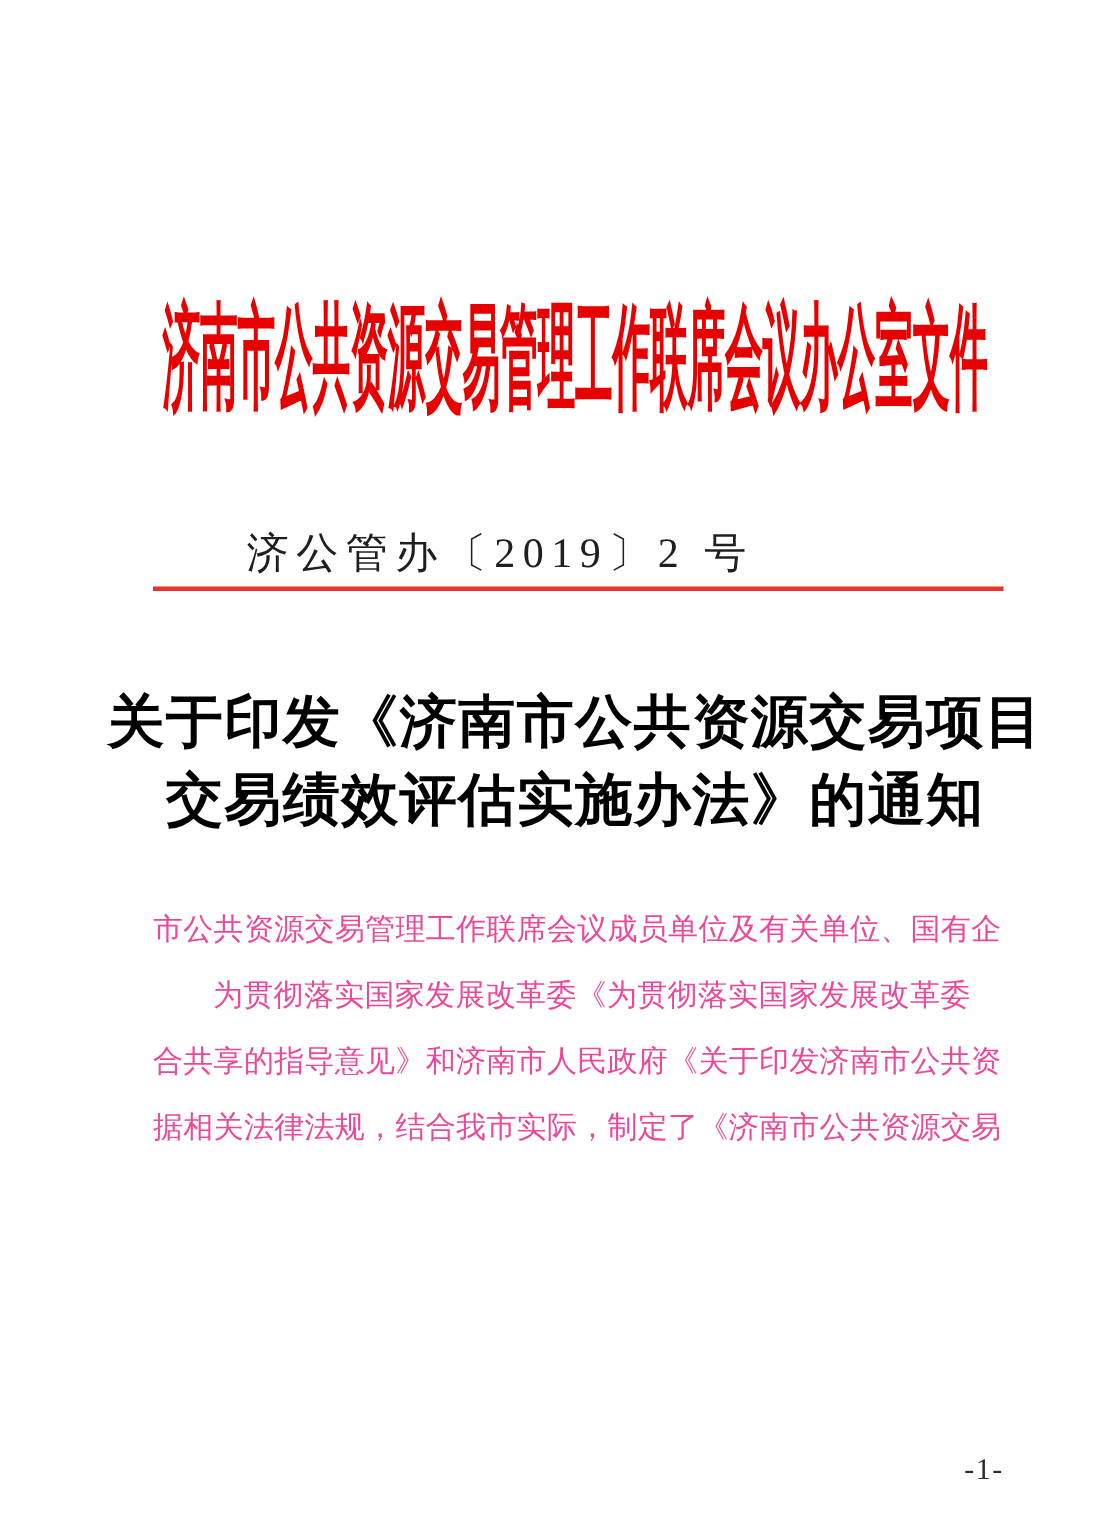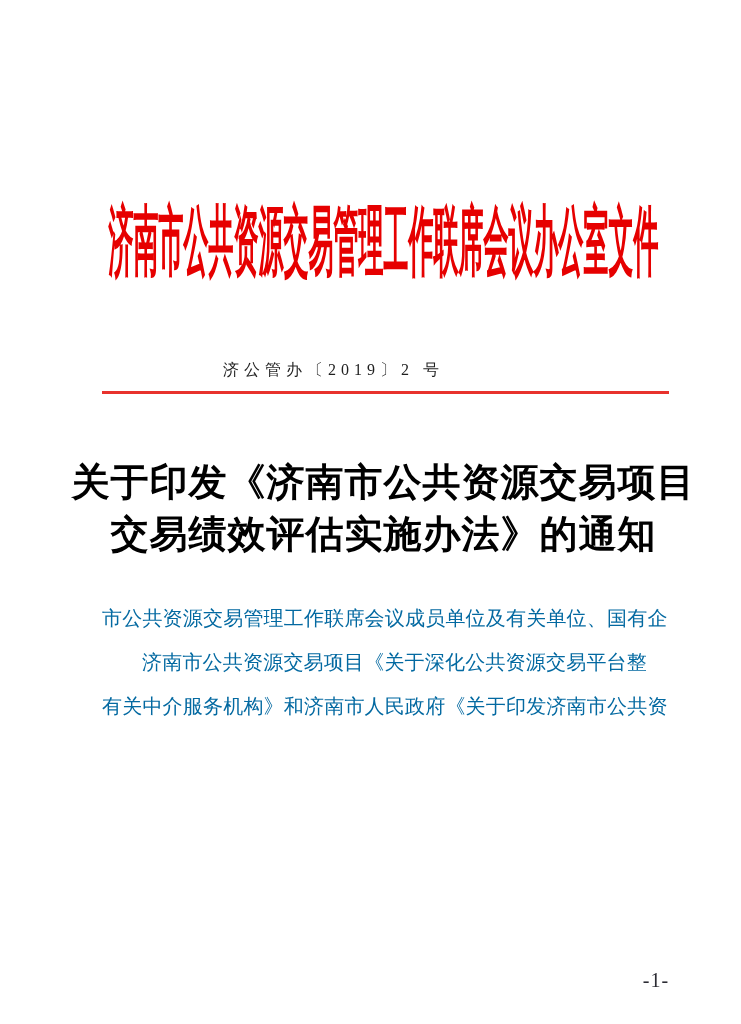--- a/index.html
+++ b/index.html
@@ -37,21 +37,21 @@
     transform: scaleY(3.05);
     transform-origin: top center;
     font-family: "Liberation Serif", serif;
   }
   .doc-number {
     position: absolute;
     top: 358px;
     left: 0;
     width: 641px;
     text-align: center;
-    font-size: 16px;
+    font-size: 28px;
     line-height: 24px;
     color: #1f1f1f;
     letter-spacing: 5px;
     white-space: nowrap;
   }
   .red-rule {
     position: absolute;
     top: 391px;
     left: 89px;
     width: 567px;
@@ -70,23 +70,22 @@
     color: #000000;
     letter-spacing: 1px;
   }
   .body-text {
     position: absolute;
     top: 598px;
     left: 89px;
     width: 567px;
     font-size: 20px;
     line-height: 44px;
-    color: #0369a1;
+    color: #ec4899;
     letter-spacing: 0.2px;
-    font-family: Liberation Mono, monospace;
   }
   .body-line {
     white-space: nowrap;
   }
   .indent {
     padding-left: 40px;
   }
   .page-number {
     position: absolute;
     top: 969px;
@@ -112,19 +111,20 @@
 
   <div class="red-rule"></div>
 
   <div class="doc-title">
     <div>关于印发《济南市公共资源交易项目</div>
     <div>交易绩效评估实施办法》的通知</div>
   </div>
 
   <div class="body-text">
     <div class="body-line">市公共资源交易管理工作联席会议成员单位及有关单位、国有企</div>
-    <div class="body-line indent">济南市公共资源交易项目《关于深化公共资源交易平台整</div>
-    <div class="body-line">有关中介服务机构》和济南市人民政府《关于印发济南市公共资</div>
+    <div class="body-line indent">为贯彻落实国家发展改革委《为贯彻落实国家发展改革委</div>
+    <div class="body-line">合共享的指导意见》和济南市人民政府《关于印发济南市公共资</div>
+    <div class="body-line">据相关法律法规，结合我市实际，制定了《济南市公共资源交易</div>
   </div>
 
   <div class="page-number">-1-</div>
 
 </div>
 
 </body></html>

